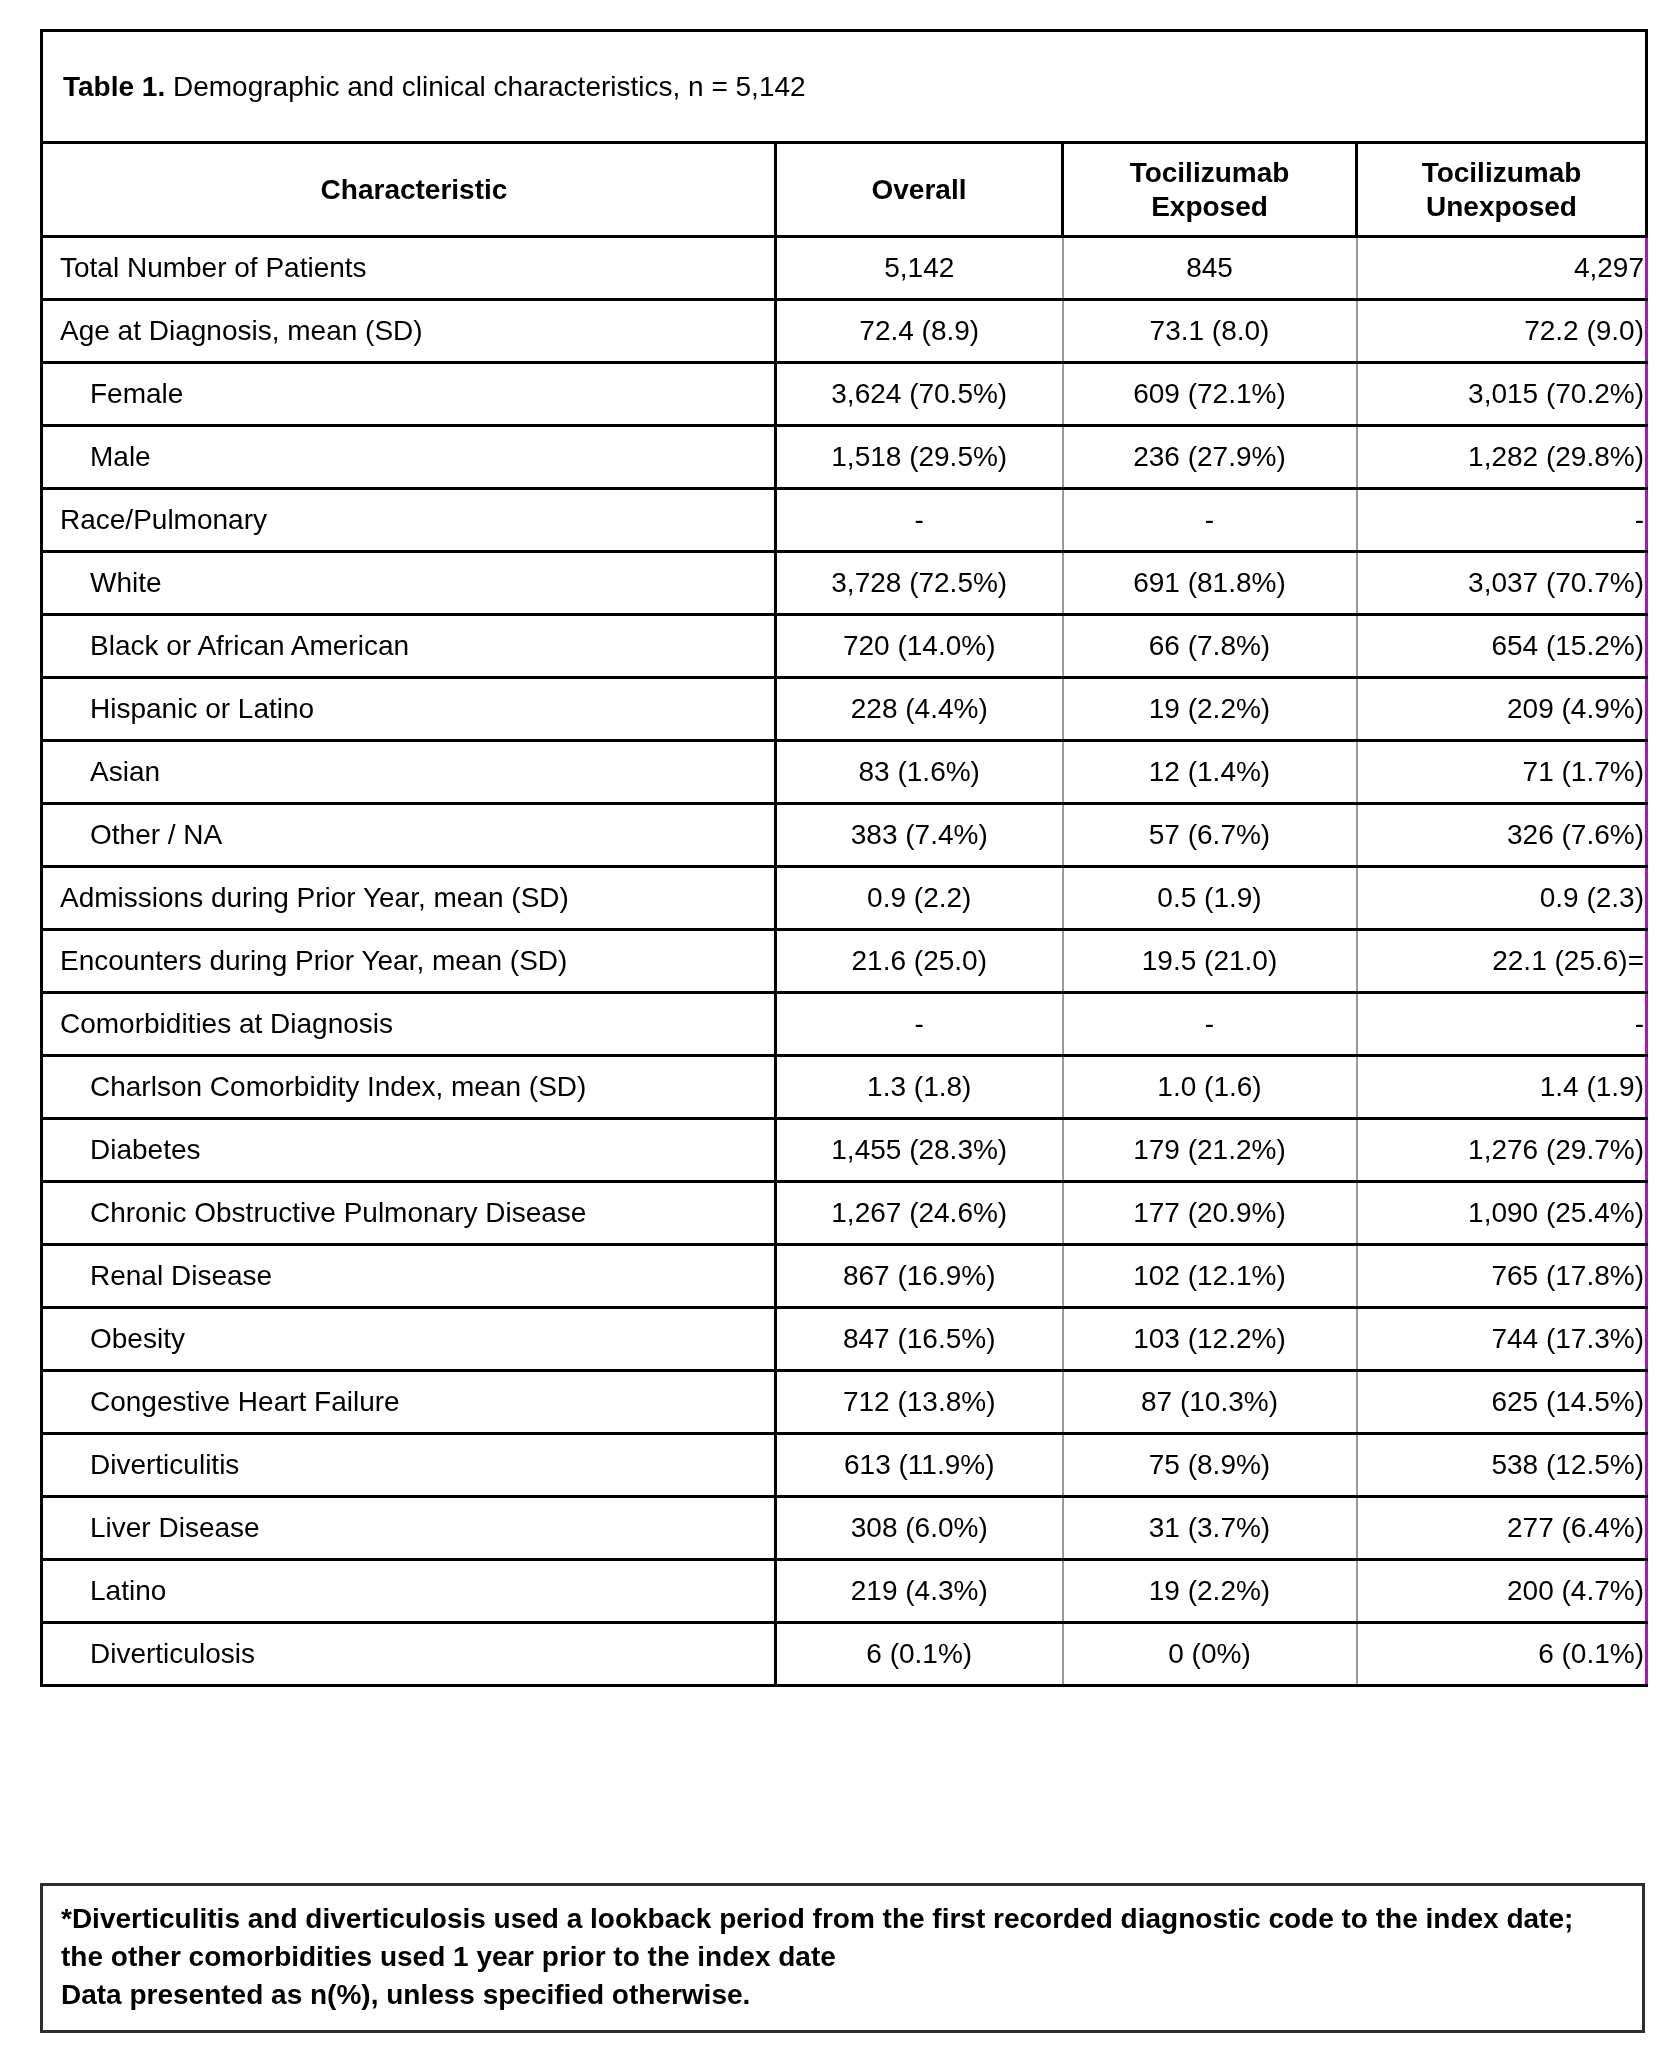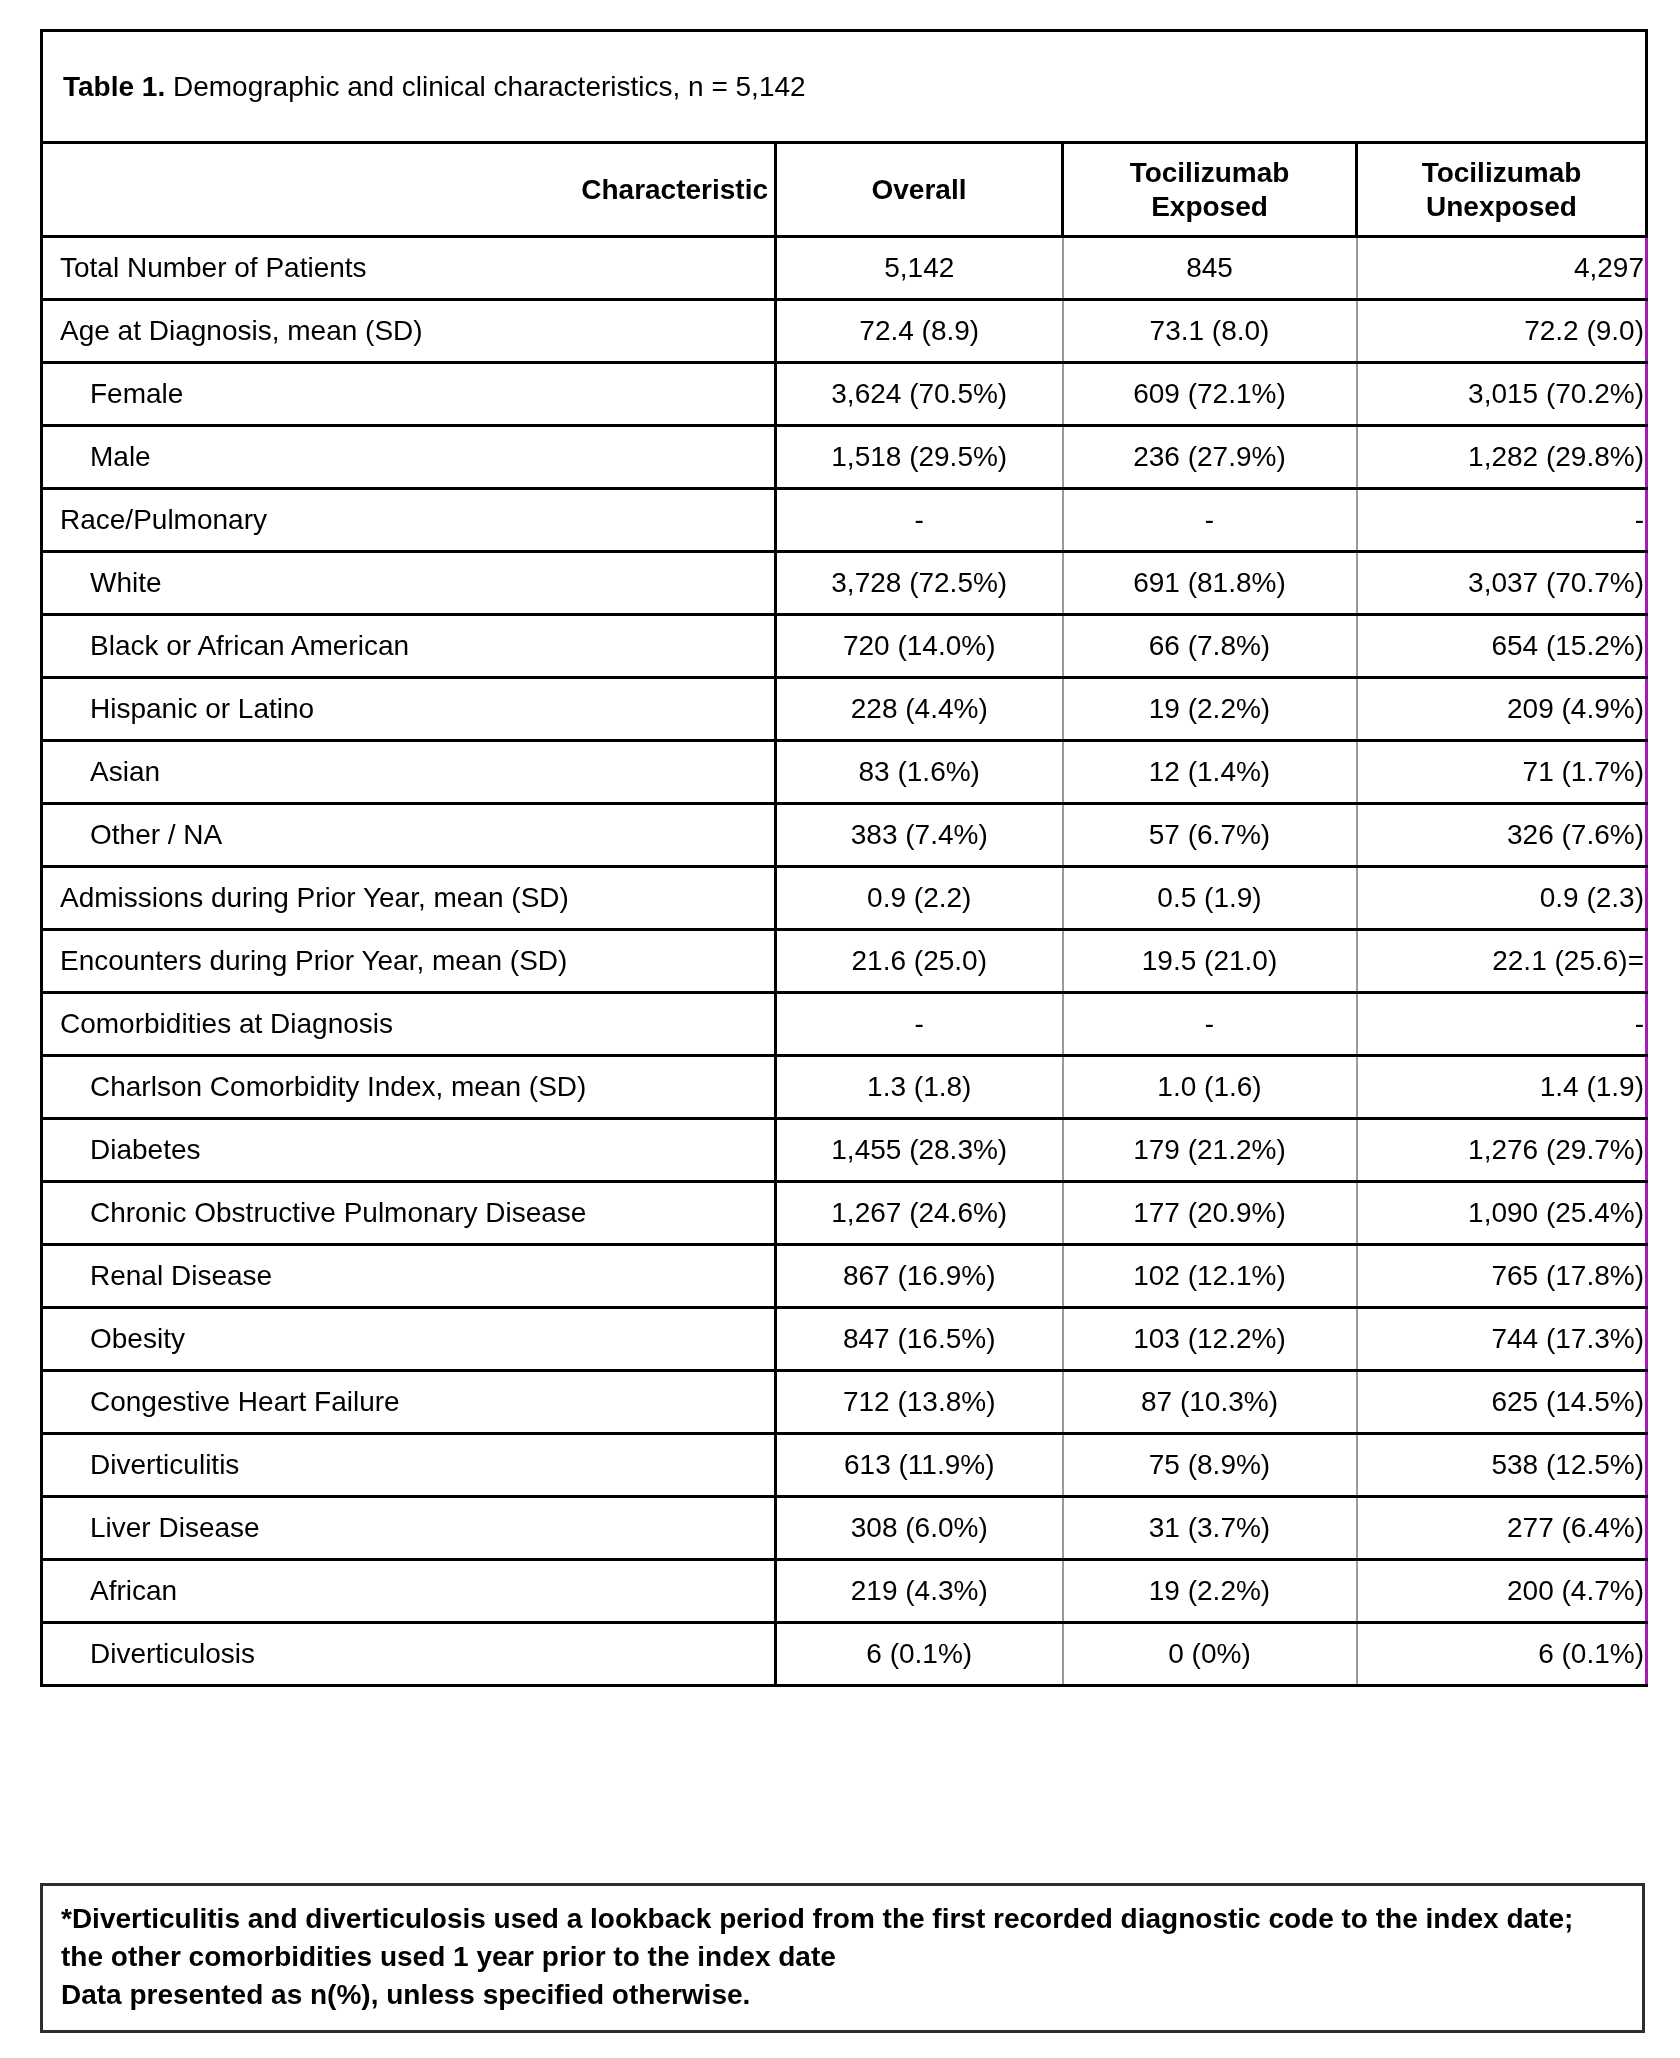--- a/index.html
+++ b/index.html
@@ -39,21 +39,21 @@
   .title-bold { font-weight: bold; }
   tr.header-row { height: 94px; }
   .demo-table th {
     border: 3px solid #000;
     font-weight: bold;
     text-align: center;
     line-height: 34px;
     padding: 0 6px;
   }
   .demo-table th.char-head {
-    text-align: right;
+    text-align: center;
     padding-left: 17px;
   }
   tr.data-row { height: 63px; }
   td.lab {
     border-top: 3px solid #000;
     border-bottom: 3px solid #000;
     border-left: 3px solid #000;
     border-right: 3px solid #000;
     text-align: left;
     padding-left: 17px;
@@ -228,21 +228,21 @@
           <td class="val">75 (8.9%)</td>
           <td class="val vlast">538 (12.5%)</td>
         </tr>
         <tr class="data-row">
           <td class="lab indent">Liver Disease</td>
           <td class="val vfirst">308 (6.0%)</td>
           <td class="val">31 (3.7%)</td>
           <td class="val vlast">277 (6.4%)</td>
         </tr>
         <tr class="data-row">
-          <td class="lab indent">African</td>
+          <td class="lab indent">Latino</td>
           <td class="val vfirst">219 (4.3%)</td>
           <td class="val">19 (2.2%)</td>
           <td class="val vlast">200 (4.7%)</td>
         </tr>
         <tr class="data-row">
           <td class="lab indent">Diverticulosis</td>
           <td class="val vfirst">6 (0.1%)</td>
           <td class="val">0 (0%)</td>
           <td class="val vlast">6 (0.1%)</td>
         </tr>

